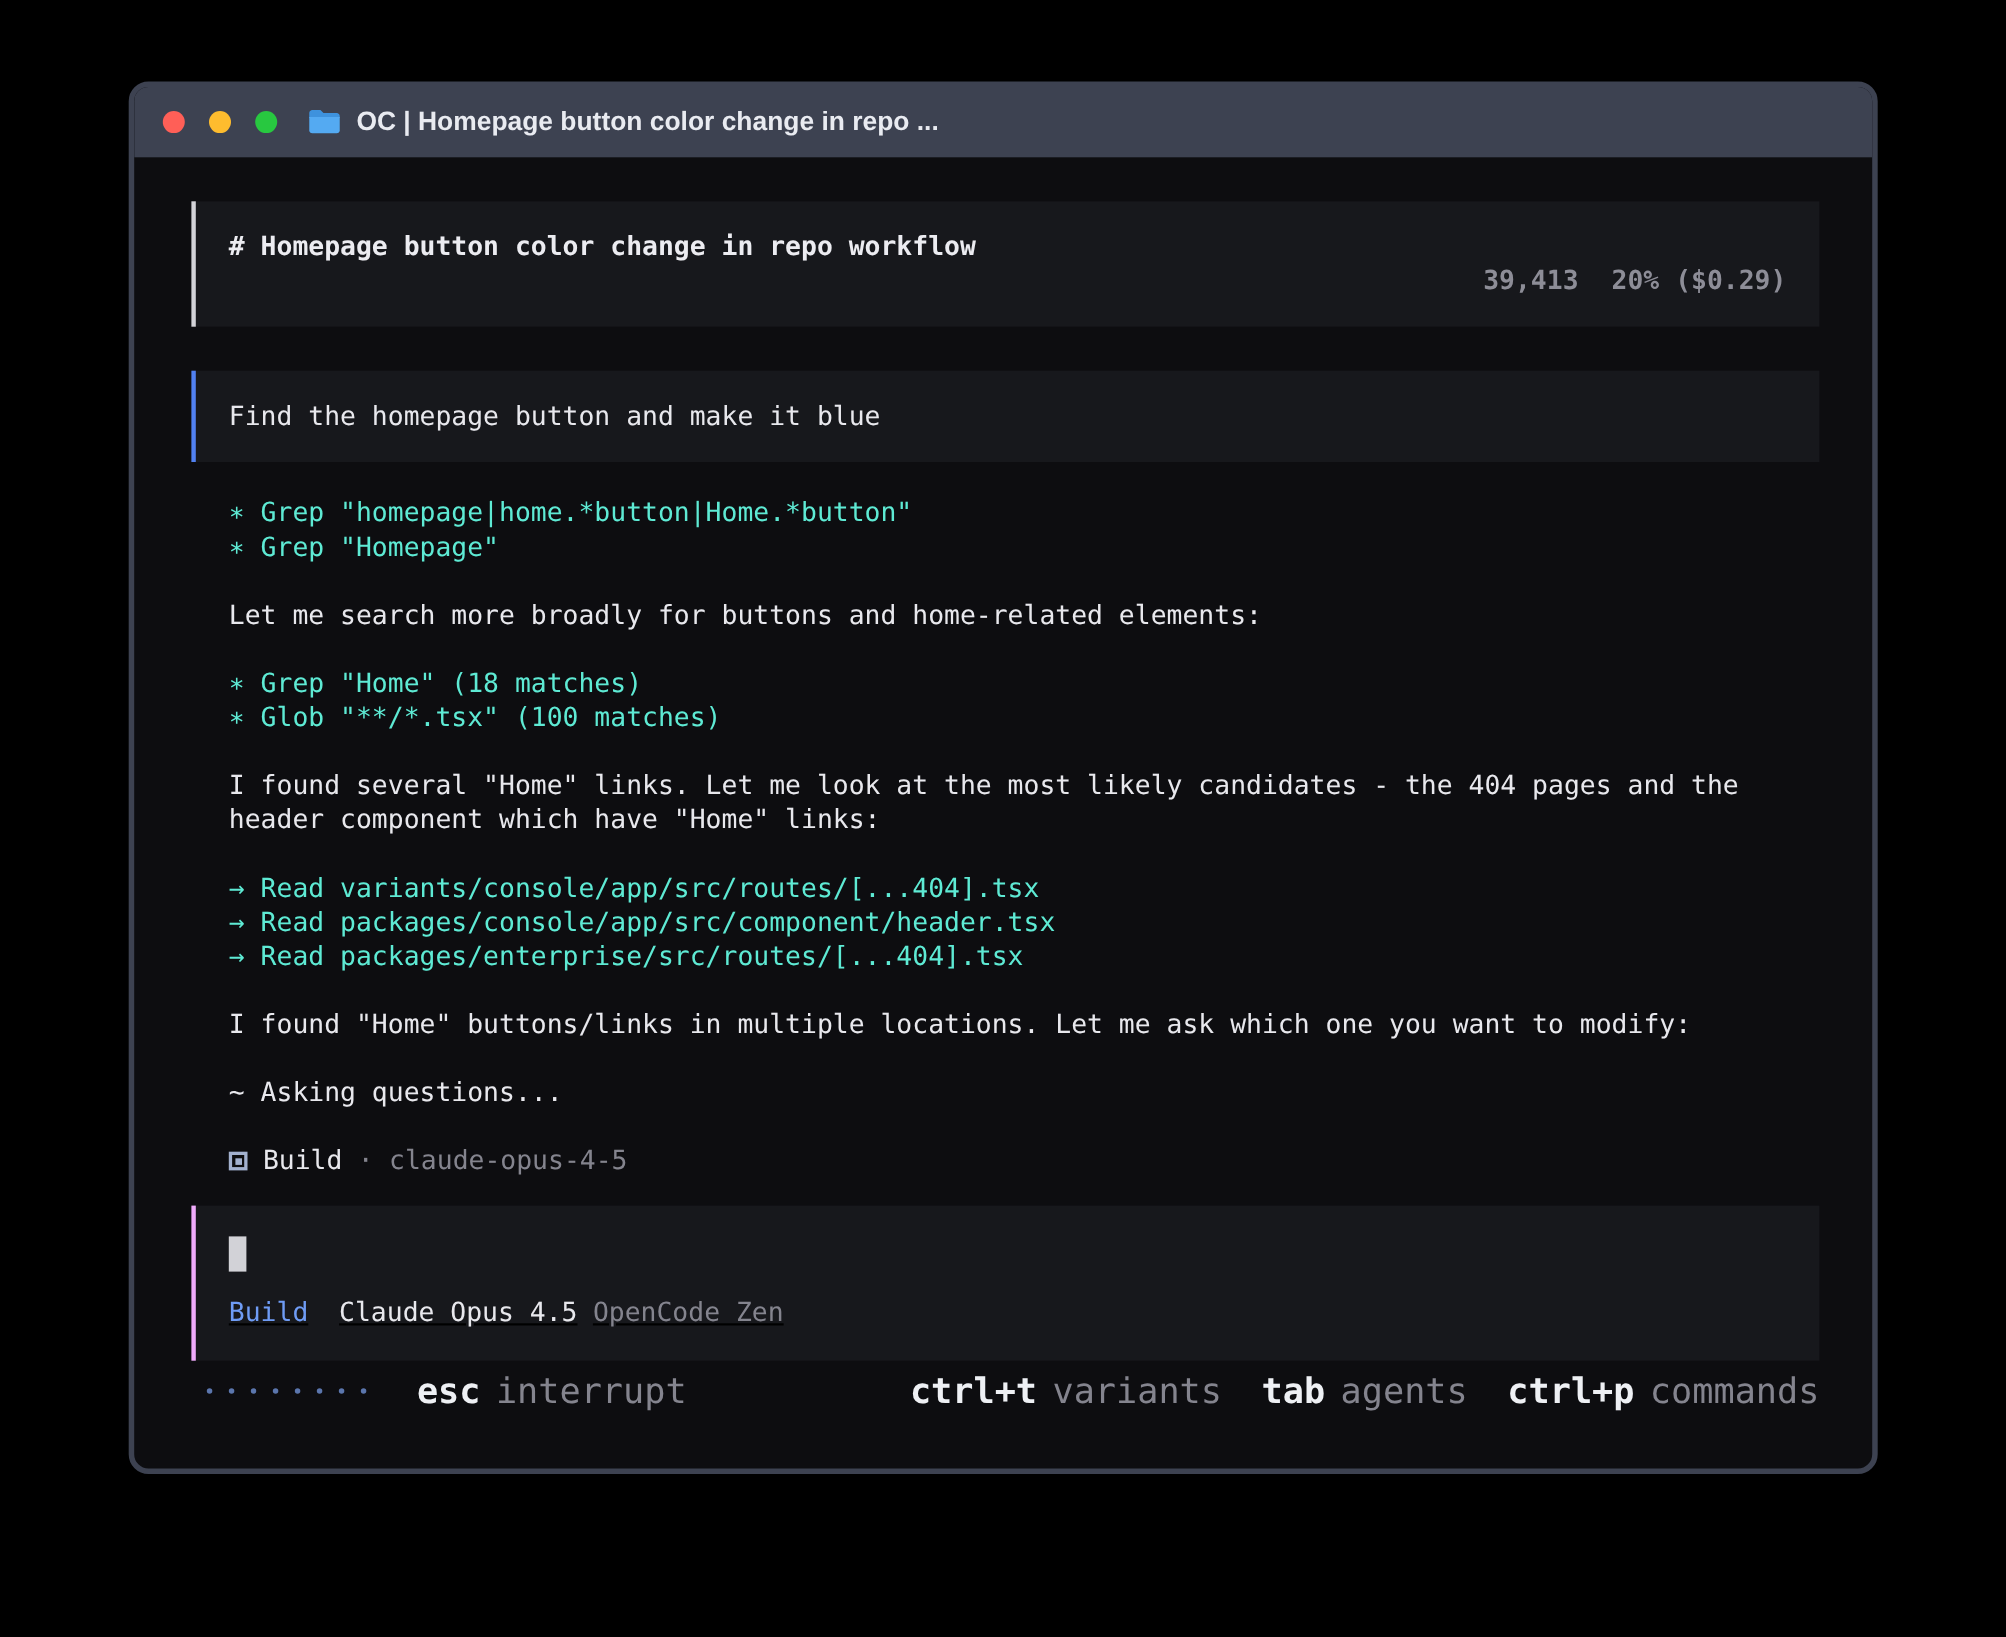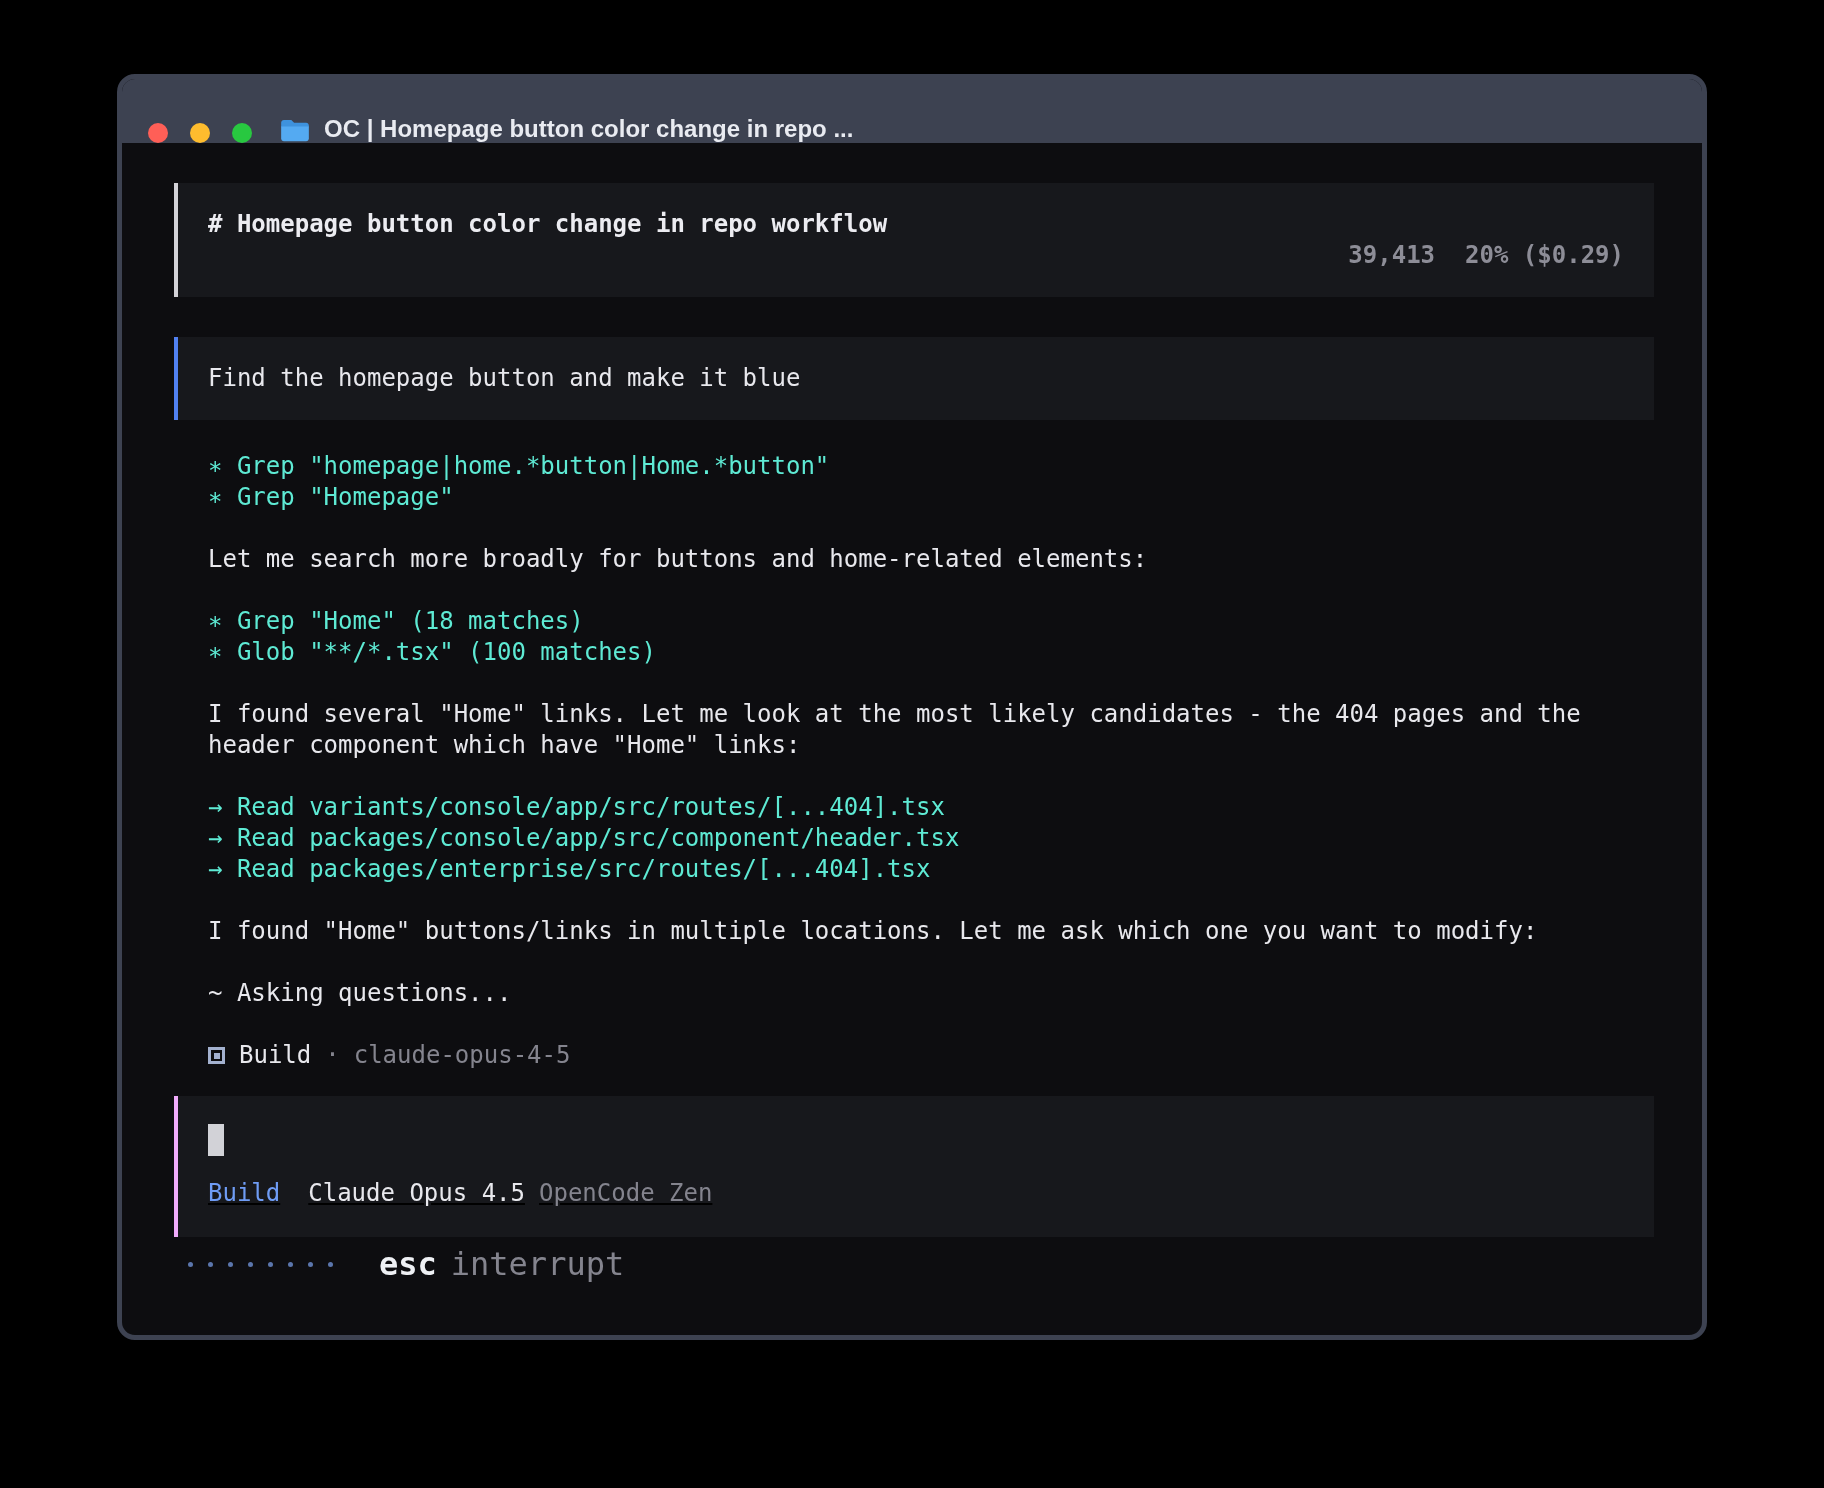--- a/index.html
+++ b/index.html
@@ -5,21 +5,21 @@
   * { margin:0; padding:0; box-sizing:border-box; }
   html,body { width:1824px; height:1488px; background:#000; overflow:hidden; }
   body { font-family:"DejaVu Sans Mono", monospace; position:relative; }
 
   .window {
     position:absolute; left:117px; top:74px; width:1590px; height:1266px;
     background:#0d0d10; border:5px solid #3d4251; border-radius:18px; overflow:hidden;
   }
 
   .titlebar {
-    height:64px; background:#3d4251; display:flex; align-items:flex-end;
+    height:64px; background:#3d4251; display:flex; align-items:center;
     padding:0 26px;
   }
   .traffic { display:flex; gap:22px; align-items:center; margin-right:28px; }
   .light { width:20px; height:20px; border-radius:50%; display:inline-block; }
   .light.red { background:#ff5f57; }
   .light.yellow { background:#febc2e; }
   .light.green { background:#28c840; }
   .folder { display:inline-flex; margin-right:14px; }
   .win-title {
     color:#e9ebf1; font-family:"Liberation Sans", sans-serif;
@@ -152,16 +152,30 @@
         <span class="dot"></span>
         <span class="dot"></span>
         <span class="dot"></span>
         <span class="dot"></span>
         <span class="dot"></span>
       </span>
       <span class="pair">
         <span class="key">esc</span>
         <span class="label">interrupt</span>
       </span>
+      <span class="sb-right">
+        <span class="pair">
+          <span class="key">ctrl+t</span>
+          <span class="label">variants</span>
+        </span>
+        <span class="pair">
+          <span class="key">tab</span>
+          <span class="label">agents</span>
+        </span>
+        <span class="pair">
+          <span class="key">ctrl+p</span>
+          <span class="label">commands</span>
+        </span>
+      </span>
     </div>
 
   </div>
 </div>
 
 </body></html>

